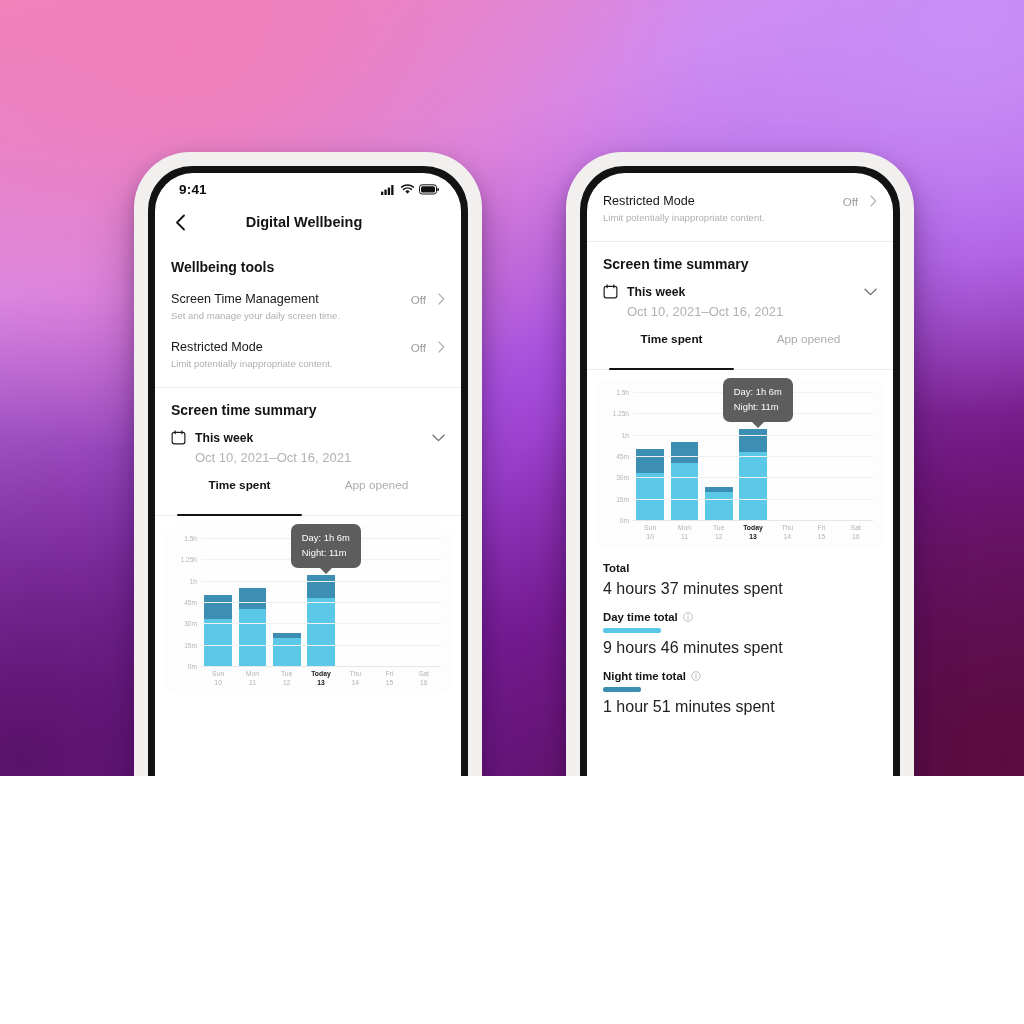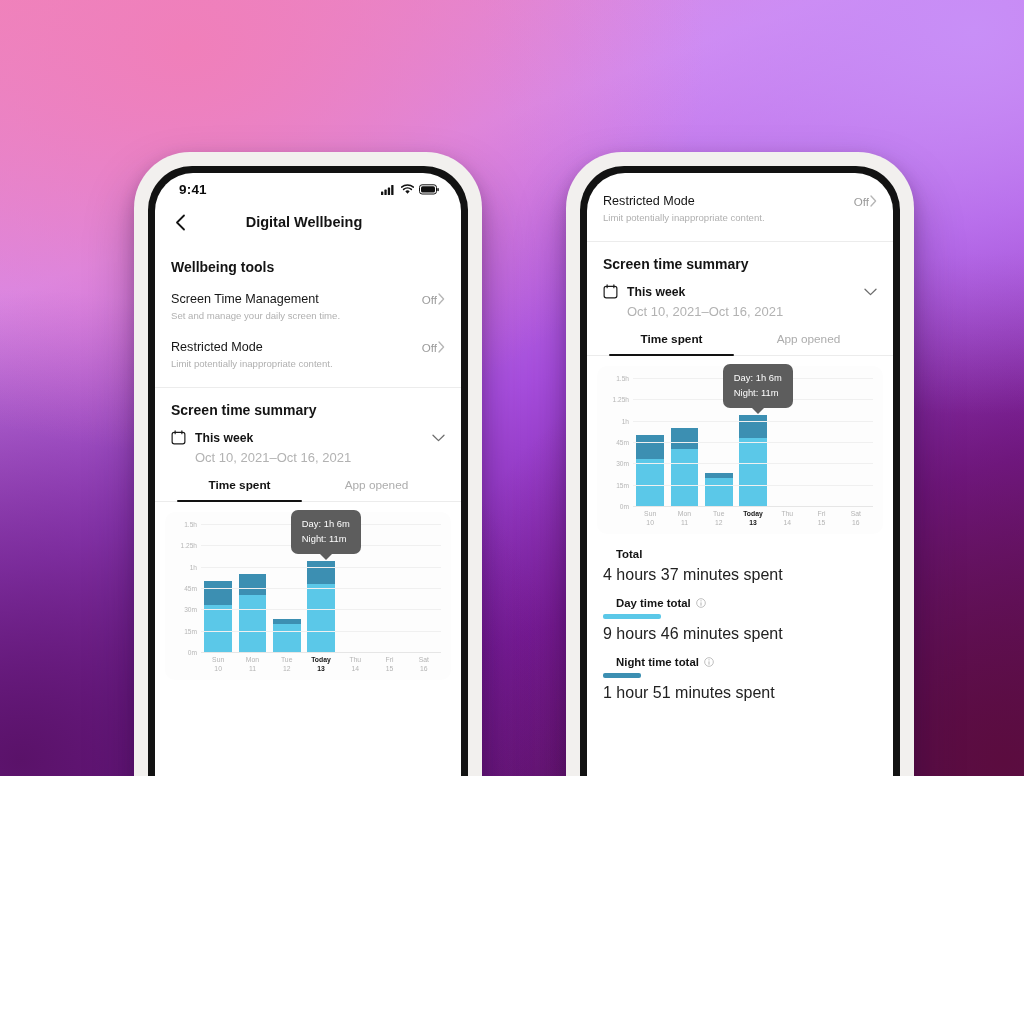--- a/index.html
+++ b/index.html
@@ -113,21 +113,21 @@
     align-items: center;
     justify-content: space-between;
   }
   .row-label {
     font-size: 12.6px;
     color: #161616;
   }
   .row-right {
     display: flex;
     align-items: center;
-    gap: 1px;
+    gap: 12px;
   }
   .row-value {
     font-size: 11.6px;
     color: #9b9b9b;
   }
   .row-sub {
     font-size: 9.6px;
     color: #b0b0b0;
     margin-top: 4px;
     padding-bottom: 8px;
@@ -179,21 +179,21 @@
     display: flex;
     margin-top: 13px;
     border-bottom: 1px solid #ececec;
     padding: 0 16px;
   }
   .tab {
     flex: 1;
     text-align: center;
     font-size: 11.8px;
     color: #adadad;
-    padding-bottom: 9px;
+    padding-bottom: 23px;
     cursor: pointer;
     position: relative;
   }
   .tab.active { color: #121212; font-weight: bold; }
   .tab.active::after {
     content: "";
     position: absolute;
     left: 6px; right: 6px; bottom: -1px;
     height: 2.5px;
     background: #121212;
@@ -300,21 +300,20 @@
   .totals { padding: 14px 16px 10px 16px; }
   .total-block { margin-bottom: 13px; }
   .total-block:last-child { margin-bottom: 0; }
   .total-head {
     display: flex;
     align-items: center;
     gap: 5px;
     font-size: 11.4px;
     font-weight: bold;
     color: #141414;
-    margin-left: 13px;
   }
   .legend-bar {
     height: 5px;
     border-radius: 2px;
     margin: 5px 0 6px 0;
   }
   .legend-bar.day   { width: 58px; background: #5bc8e8; }
   .legend-bar.night { width: 38px; background: #3c8fb2; }
   .total-value { font-size: 16px; color: #222; }
   .info-icon { width: 10px; height: 10px; display: inline-block; cursor: pointer; }

